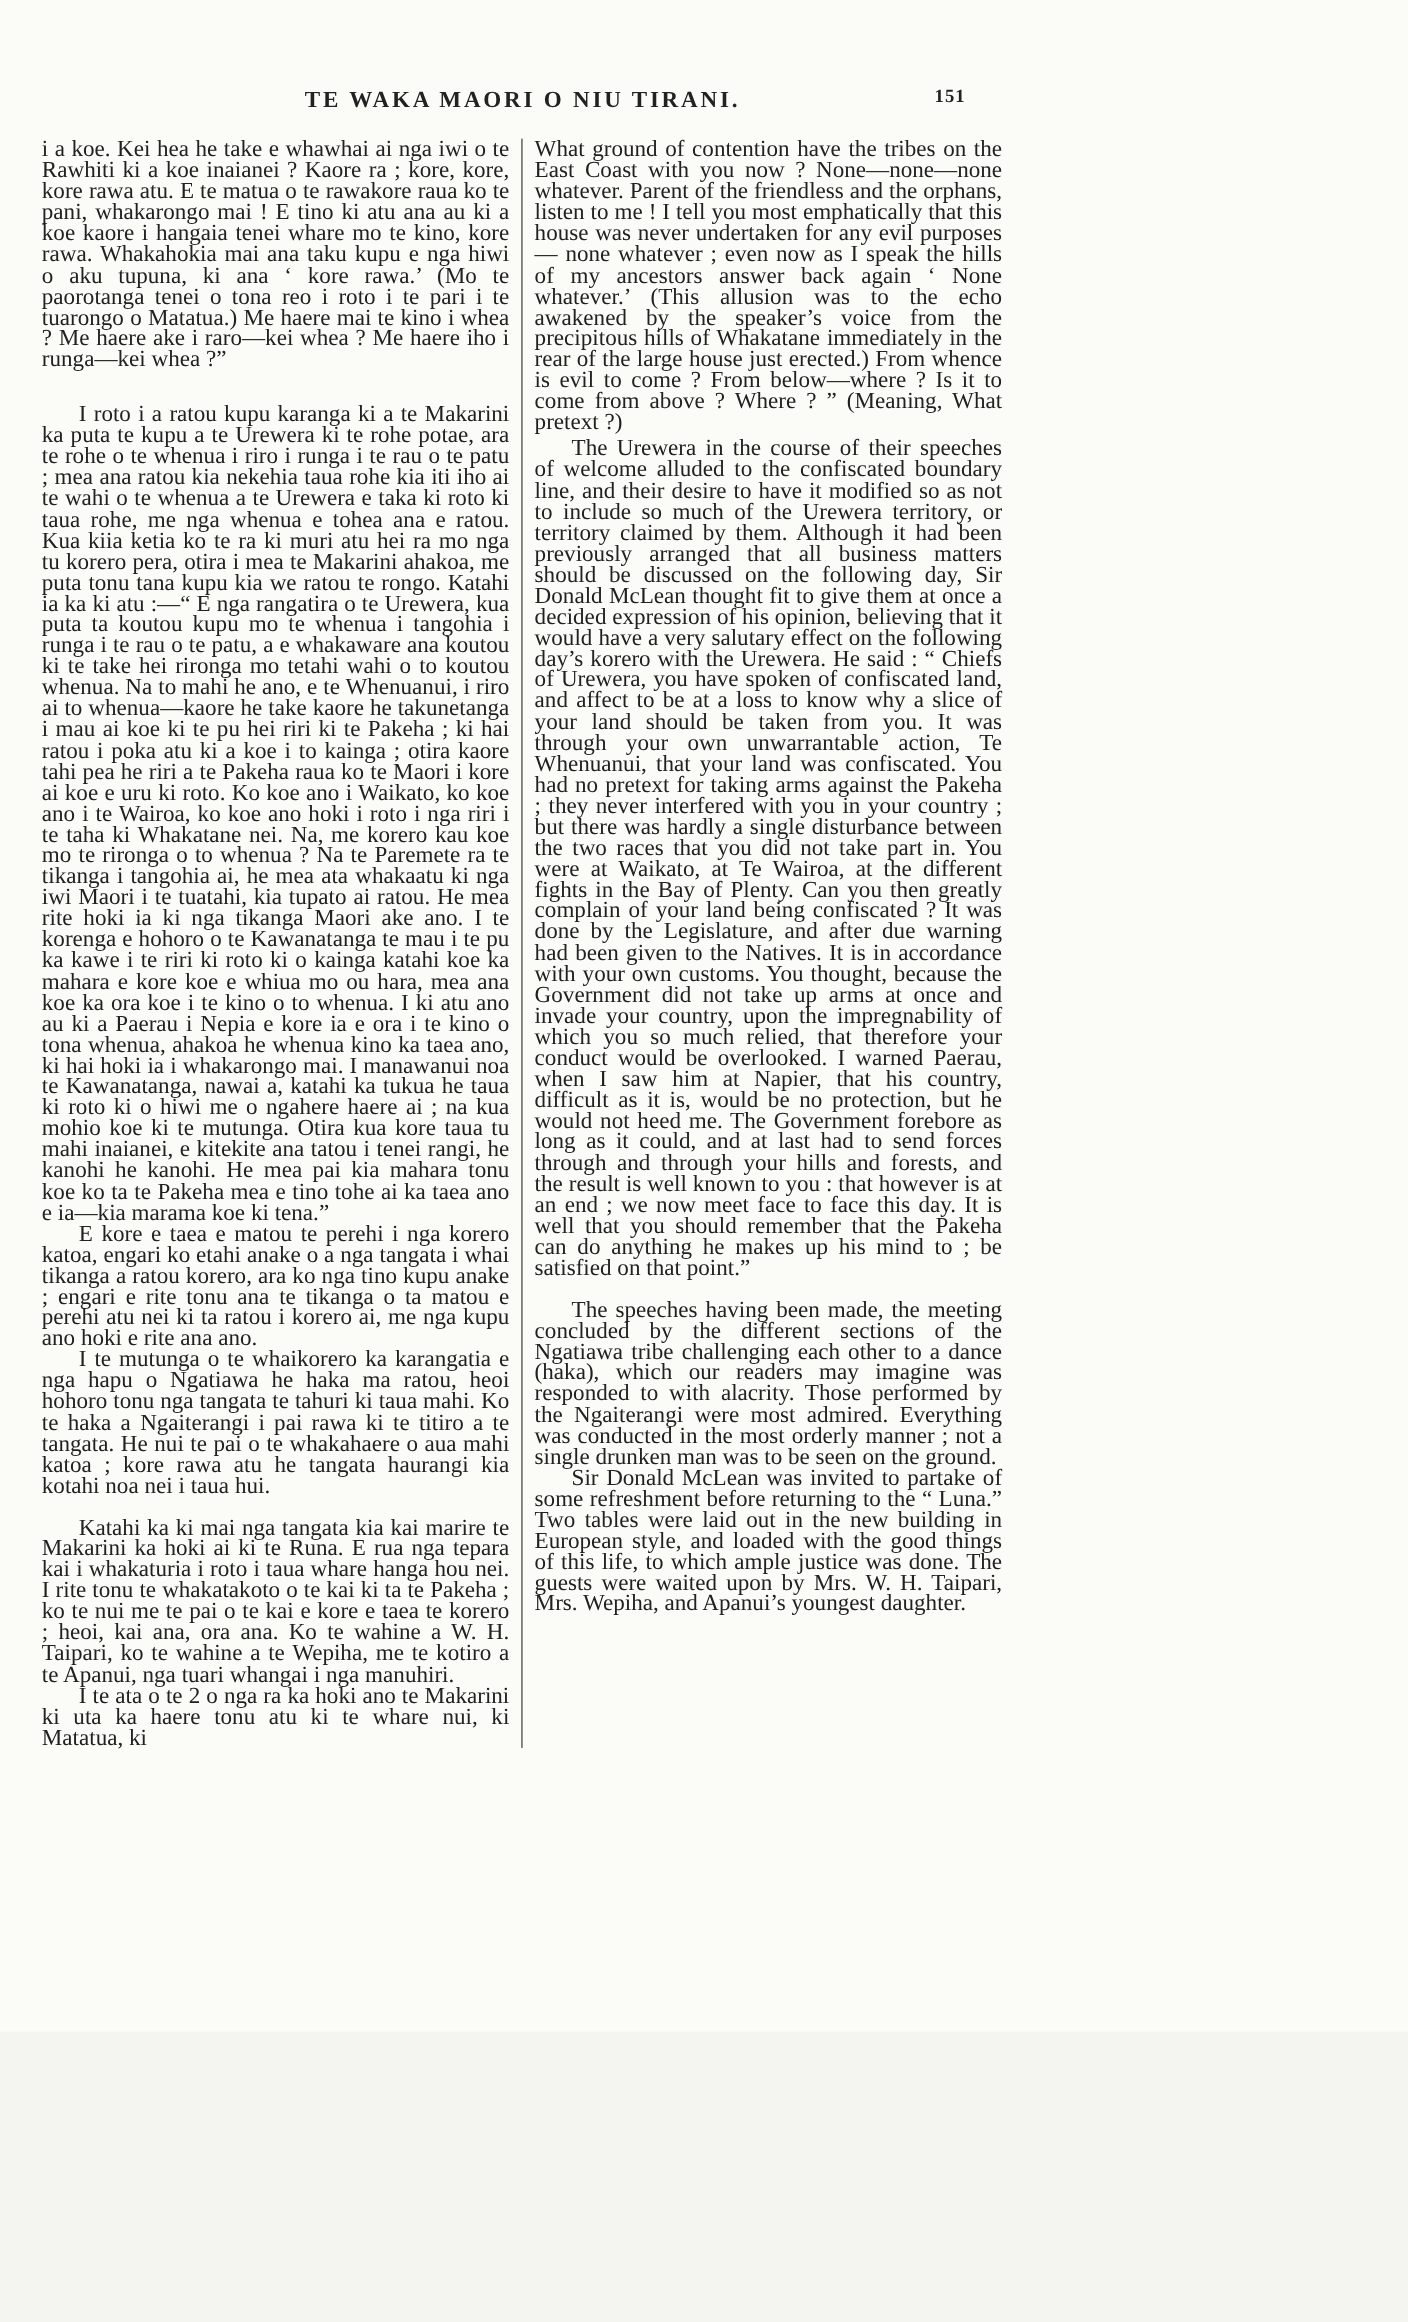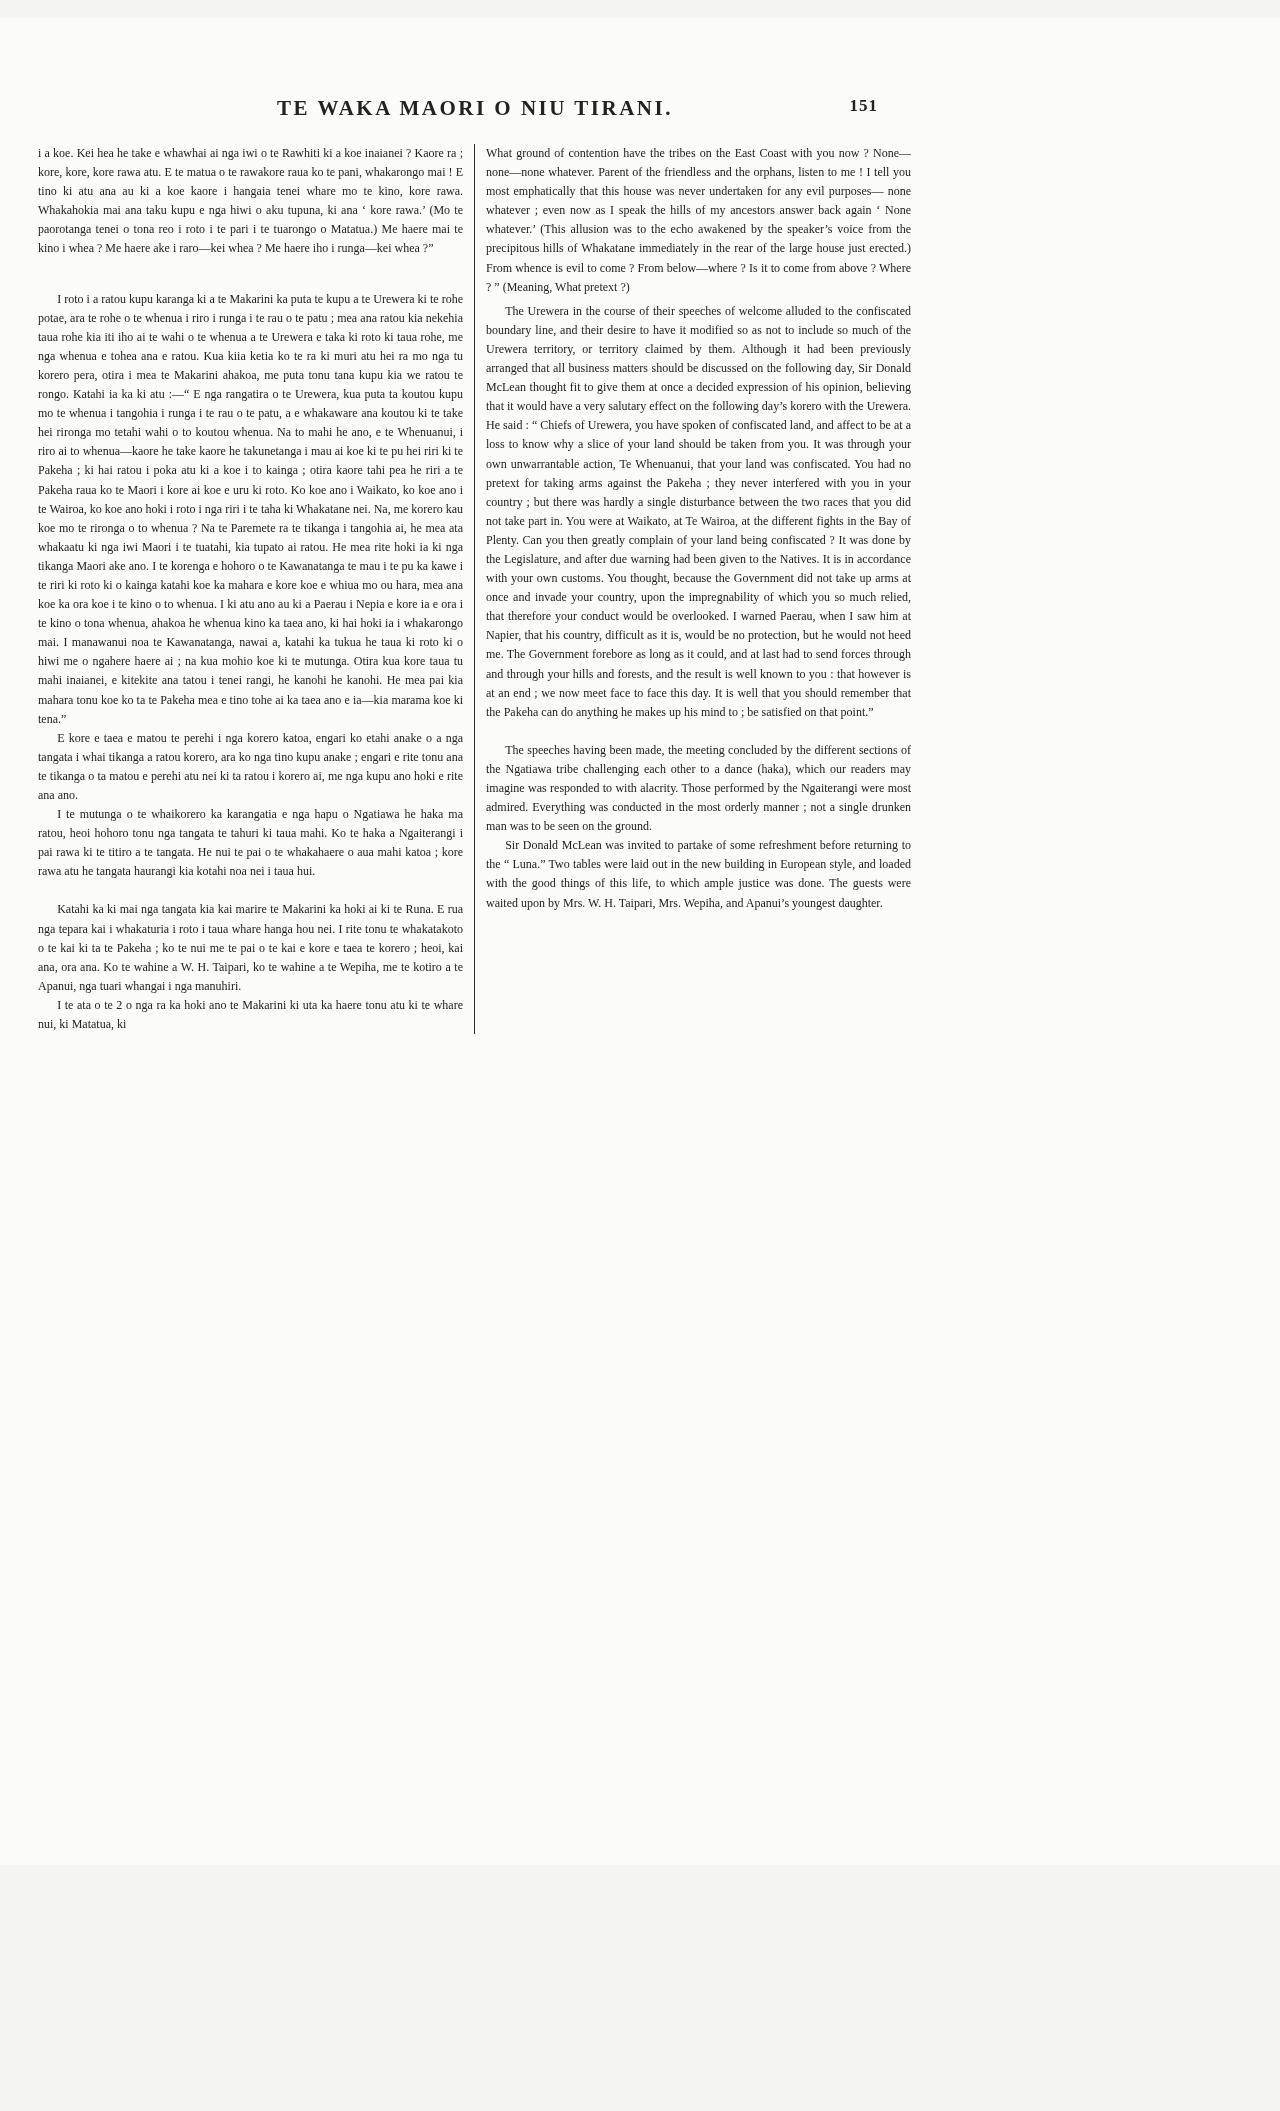--- a/index.html
+++ b/index.html
@@ -8,21 +8,20 @@
     background: #f4f4f1;
     font-family: "Liberation Serif", serif;
   }
   .sheet {
     position: relative;
     width: 1280px;
     height: 1847px;
     background: #fbfbf8;
     color: #1d1d1d;
     overflow: hidden;
-    margin-top: 18px;
   }
   .masthead {
     position: absolute;
     top: 78px;
     left: 38px;
     width: 874px;
     text-align: center;
   }
   .masthead h1 {
     display: inline-block;
@@ -43,21 +42,21 @@
   .columns {
     position: absolute;
     top: 126px;
     left: 38px;
     width: 874px;
     display: flex;
     align-items: stretch;
   }
   .col {
     width: 436px;
-    font-size: 12px;
+    font-size: 21px;
     line-height: 19.1px;
     text-align: justify;
     color: #222120;
   }
   .col.left  { padding-right: 11px; }
   .col.right { padding-left: 11px; }
   .divider {
     width: 1px;
     background: #2a2a2a;
     align-self: stretch;

